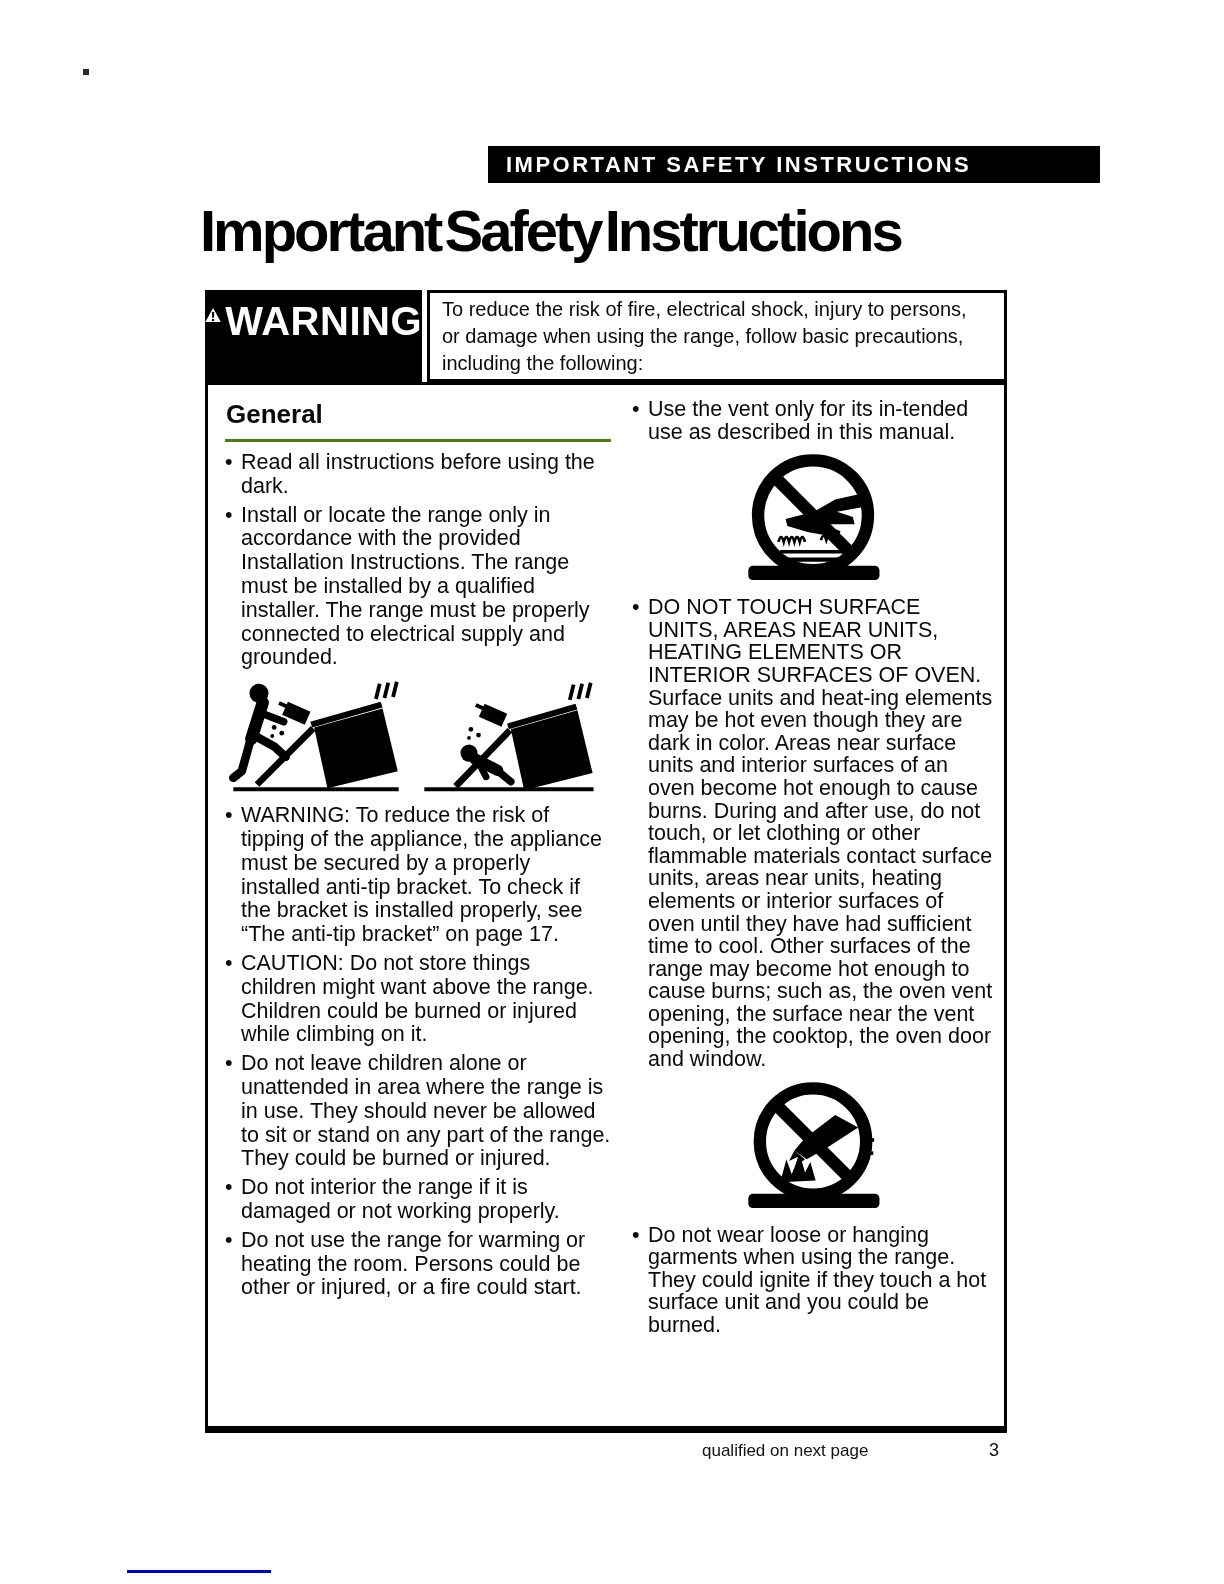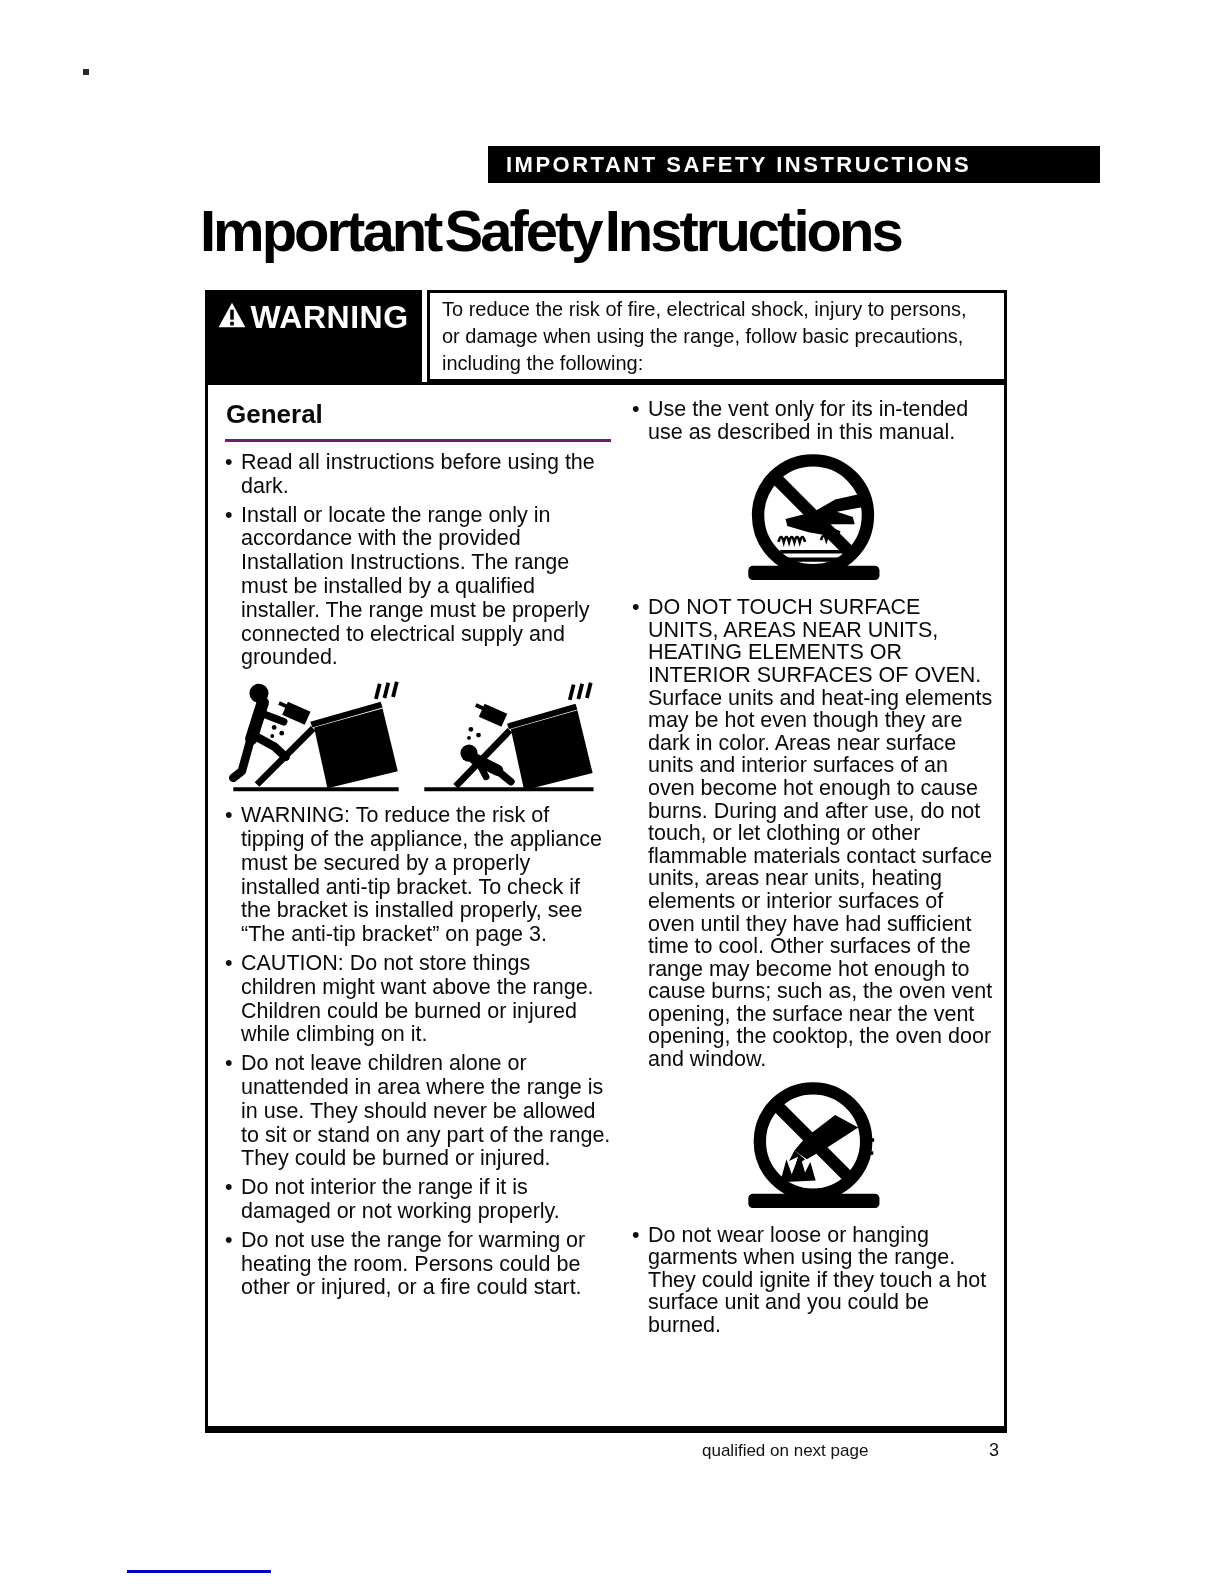--- a/index.html
+++ b/index.html
@@ -29,42 +29,42 @@
     white-space:nowrap;
   }
 
   .warning-header {
     position:absolute; left:205px; top:290px; width:802px; height:92px;
     display:flex;
   }
   .warning-label {
     flex:none; width:217px; background:#000; color:#fff;
     display:flex; justify-content:center; padding-top:9px;
-    font-size:32px; font-weight:bold; letter-spacing:0.5px;
+    font-size:40px; font-weight:bold; letter-spacing:0.5px;
   }
   .warning-label svg { margin-right:4px; margin-top:3px; }
   .warning-text {
     flex:1; border:3px solid #000; margin-left:5px;
     padding:3px 18px 0 12px;
     font-size:20px; line-height:27px;
   }
 
   .main-box {
     position:absolute; left:205px; top:382px; width:802px; height:1051px;
     border:3px solid #000; border-bottom-width:7px;
     display:flex; gap:21px;
     padding:13px 10px 0 17px;
     overflow:hidden;
   }
   .col-left  { flex:none; width:386px; }
   .col-right { flex:1; }
 
   .section-heading {
     font-size:26px; font-weight:bold;
-    border-bottom:3px solid #701a75;
+    border-bottom:3px solid #4d7c0f;
     padding:1px 0 9px 1px; margin-bottom:9px;
   }
 
   .bullet { display:flex; margin-bottom:5px; }
   .col-left  .bullet { font-size:21.5px; line-height:23.8px; }
   .col-right .bullet { font-size:21.5px; line-height:22.6px; }
   .bullet .dot { flex:none; width:16px; }
 
   .tip-illustration { display:flex; gap:8px; margin:8px 0 10px 0; }
 
@@ -164,21 +164,21 @@
         </g>
         <circle class="ink" cx="52" cy="79" r="9"></circle>
         <path d="M58,85 L82,97" stroke="#000" stroke-width="12" stroke-linecap="round" fill="none"></path>
         <path d="M62,89 L70,104" stroke="#000" stroke-width="7" stroke-linecap="round" fill="none"></path>
         <path d="M80,96 L96,109" stroke="#000" stroke-width="8" stroke-linecap="round" fill="none"></path>
       </svg>
     </div>
 
     <p class="bullet">
         <span class="dot">•</span>
-        <span>WARNING: To reduce the risk of tipping of the appliance, the appliance must be secured by a properly installed anti-tip bracket. To check if the bracket is installed properly, see “The anti-tip bracket” on page 3.</span>
+        <span>WARNING: To reduce the risk of tipping of the appliance, the appliance must be secured by a properly installed anti-tip bracket. To check if the bracket is installed properly, see “The anti-tip bracket” on page 17.</span>
       </p>
     <p class="bullet">
         <span class="dot">•</span>
         <span>CAUTION: Do not store things children might want above the range. Children could be burned or injured while climbing on it.</span>
       </p>
     <p class="bullet">
         <span class="dot">•</span>
         <span>Do not leave children alone or unattended in area where the range is in use. They should never be allowed to sit or stand on any part of the range. They could be burned or injured.</span>
       </p>
     <p class="bullet">

